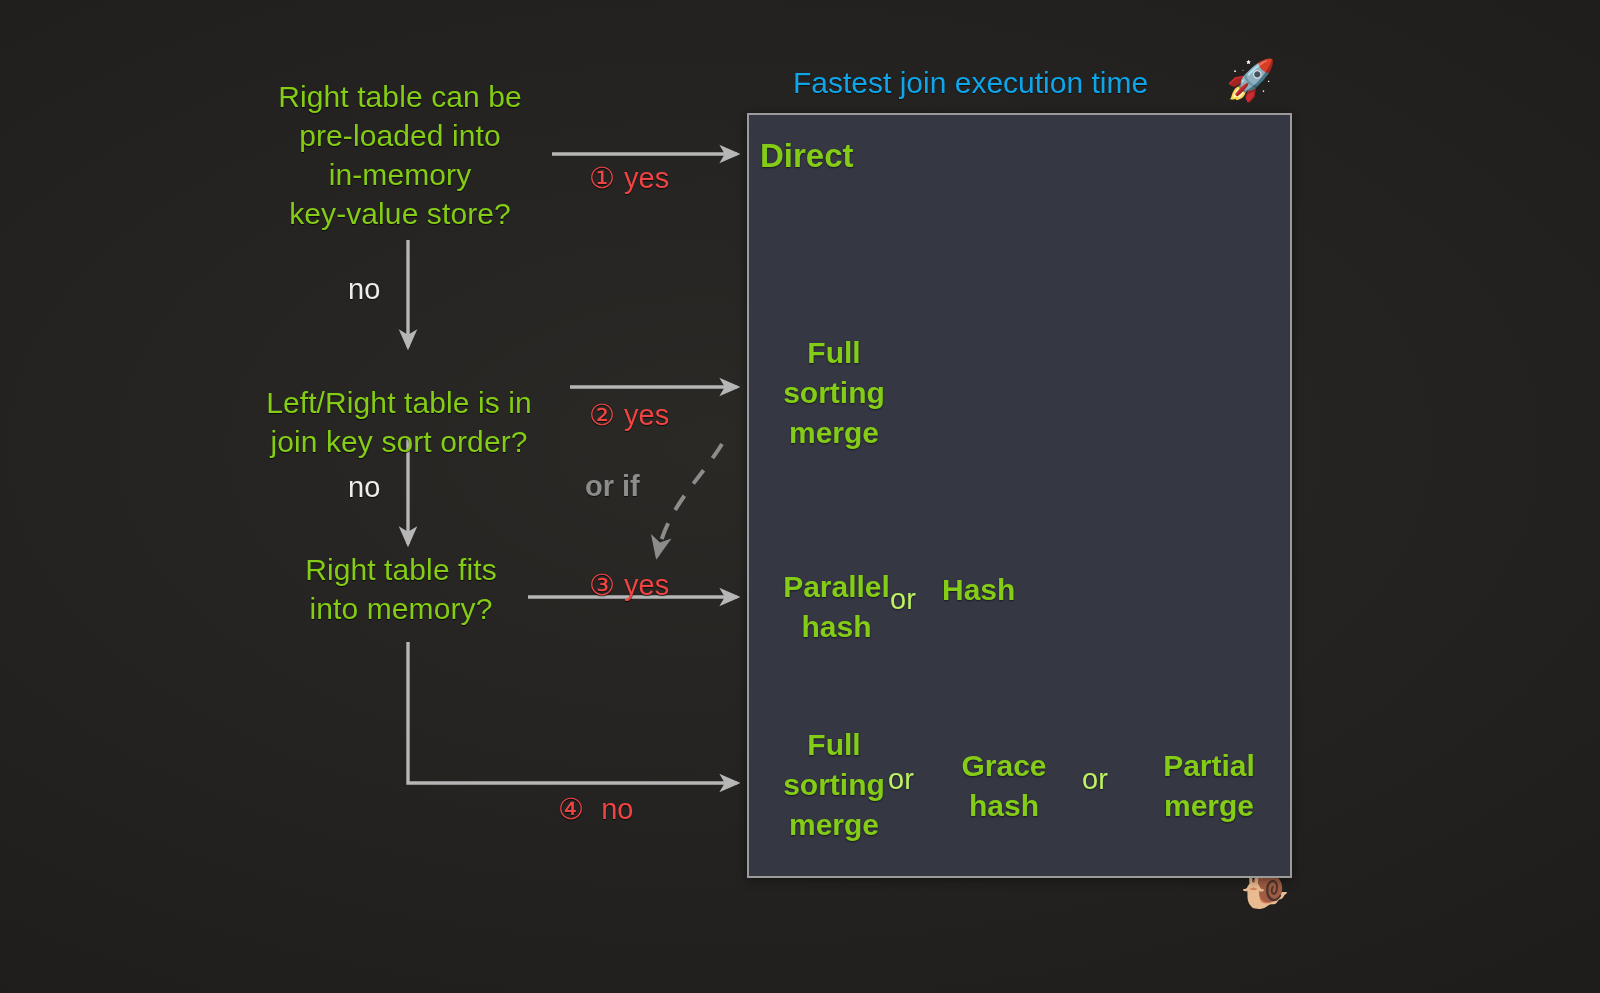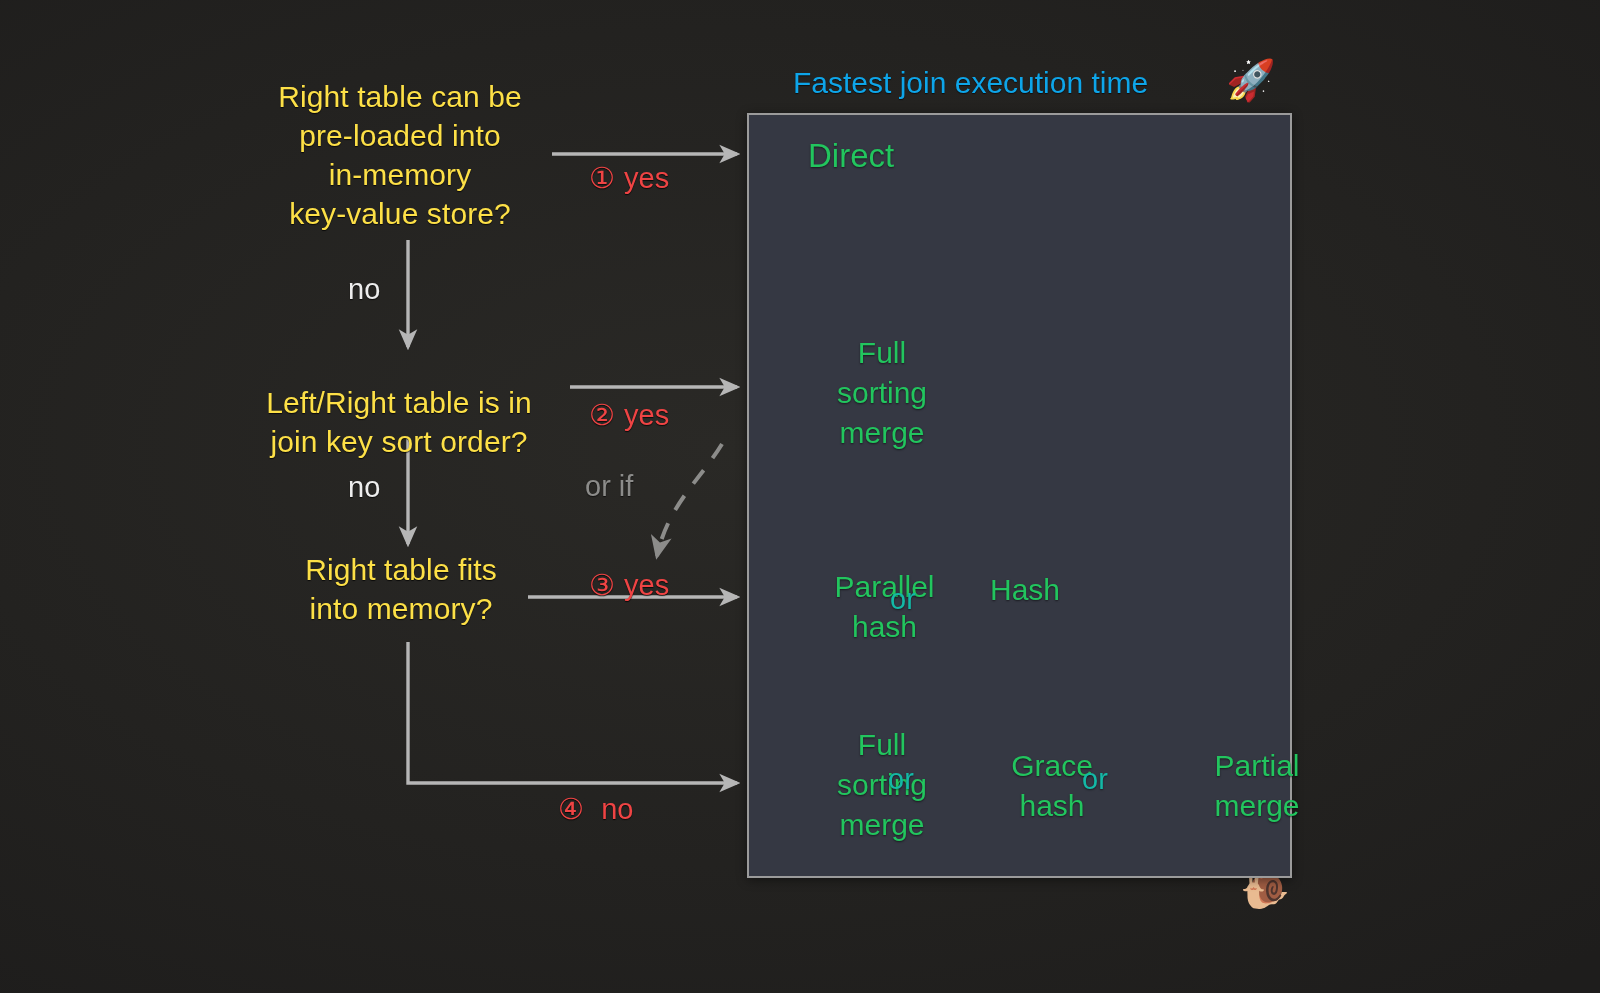--- a/index.html
+++ b/index.html
@@ -32,21 +32,21 @@
     left: 0;
     top: 0;
     width: 1600px;
     height: 993px;
     pointer-events: none;
   }
 
   
   .qtext {
     position: absolute;
-    color: #fde047;
+    color: #84cc16;
     font-size: 30px;
     line-height: 39px;
     text-align: center;
     letter-spacing: 0.1px;
     text-shadow: 0 1px 1px rgba(0,0,0,0.75);
     white-space: pre-line;
   }
   .edge-label {
     position: absolute;
     color: #ef4444;
@@ -79,36 +79,35 @@
     top: 113px;
     width: 545px;
     height: 765px;
     background: #353843;
     border: 2px solid #9b9b9b;
     box-sizing: border-box;
     box-shadow: 0 2px 10px rgba(0,0,0,0.45);
   }
   .algo {
     position: absolute;
-    color: #22c55e;
-    font-weight: normal;
+    color: #84cc16;
+    font-weight: bold;
     font-size: 30px;
     line-height: 40px;
     text-align: center;
     white-space: pre-line;
     text-shadow: 0 1px 2px rgba(0,0,0,0.55);
-    margin-left: 48px;
   }
   .algo.big {
     font-size: 33px;
     line-height: 33px;
   }
   .orsep {
     position: absolute;
-    color: #14b8a6;
+    color: #bef264;
     font-size: 29px;
     text-shadow: 0 1px 2px rgba(0,0,0,0.5);
   }
 
   
   .caption {
     position: absolute;
     color: #0ea5e9;
     font-size: 30px;
     white-space: nowrap;
@@ -170,21 +169,21 @@
 
   <div class="qtext" style="left:240px; top:355px; width:318px;margin-top:28px;">Left/Right table is in
 join key sort order?</div>
 
   <div class="no-label" style="left:348px; top:471px;">no</div>
 
   <div class="edge-label" style="left:589px; top:398px;text-align:center;">
     <span class="circnum">②</span><span>&nbsp;</span><span>yes</span>
   </div>
 
-  <div class="orif-label" style="left:585px; top:470px;">or if</div>
+  <div class="orif-label" style="left:585px; top:470px;font-weight:bold;">or if</div>
 
   <div class="qtext" style="left:282px; top:550px; width:238px;">Right table fits
 into memory?</div>
 
   <div class="edge-label" style="left:589px; top:568px;">
     <span class="circnum">③</span><span>&nbsp;</span><span>yes</span>
   </div>
 
   <div class="edge-label" style="left:558px; top:792px;">
     <span class="circnum">④</span><span>&nbsp;&nbsp;</span><span>no</span>

